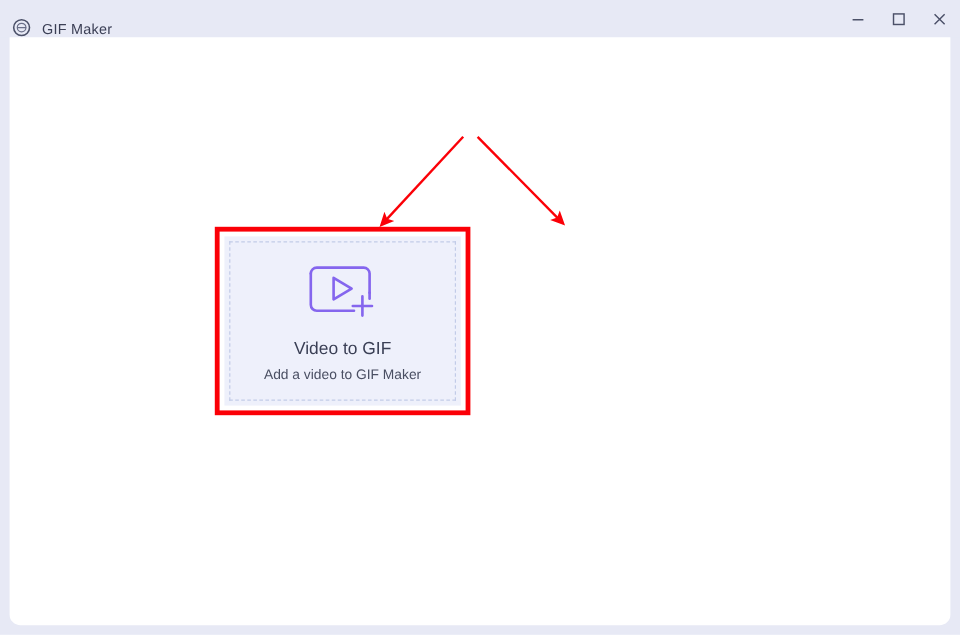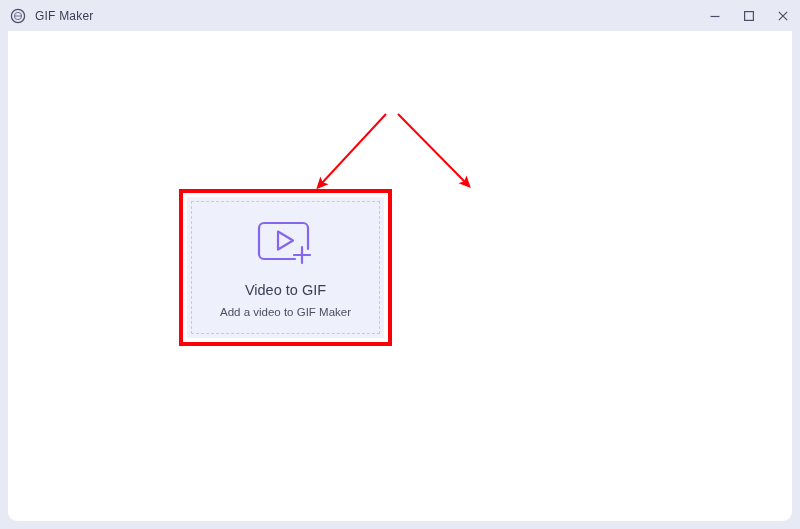--- a/index.html
+++ b/index.html
@@ -25,21 +25,21 @@
   }
 
   
   #title-bar {
     position: absolute;
     left: 0; top: 0;
     width: 800px;
     height: 31px;
     background: #e7e9f5;
     display: flex;
-    align-items: center;
+    align-items: flex-end;
   }
   #app-icon {
     margin-left: 10px;
     width: 16px;
     height: 16px;
     flex: 0 0 auto;
   }
   #app-title {
     margin-left: 9px;
     font-size: 12px;

